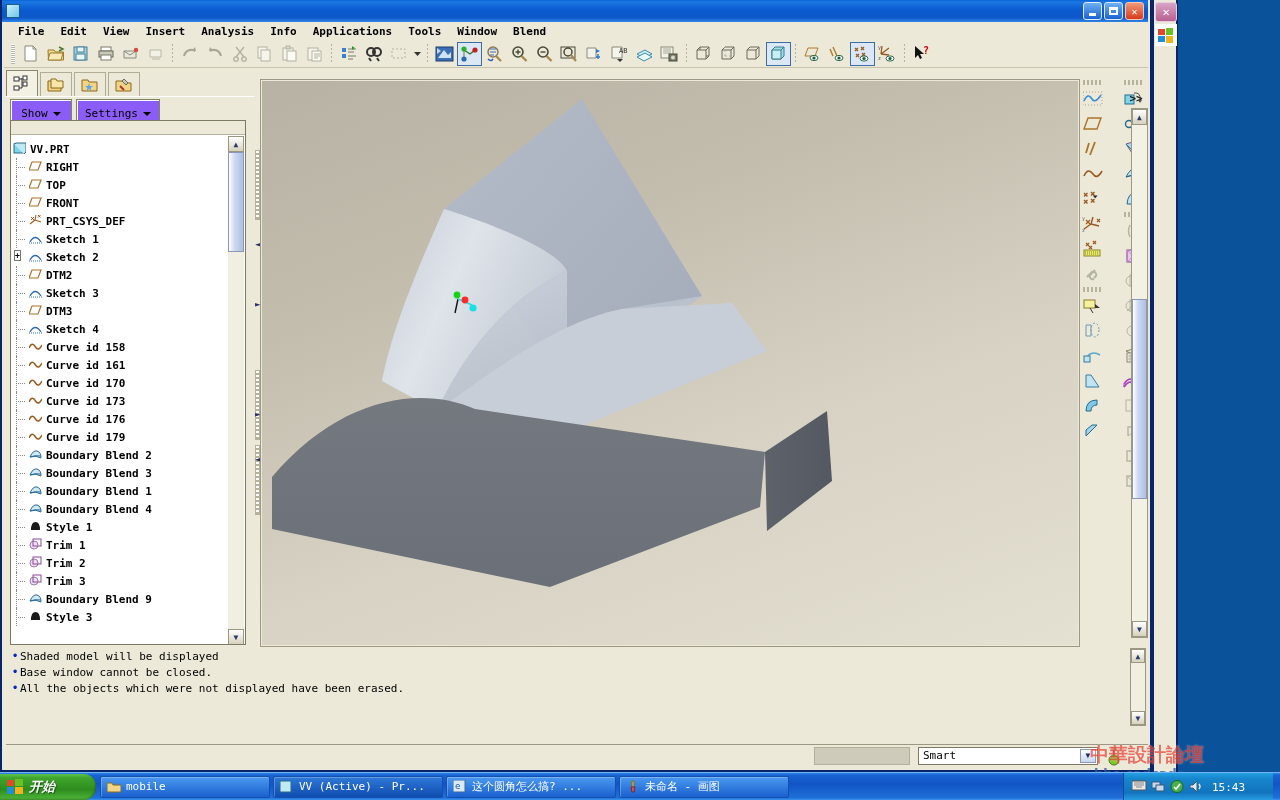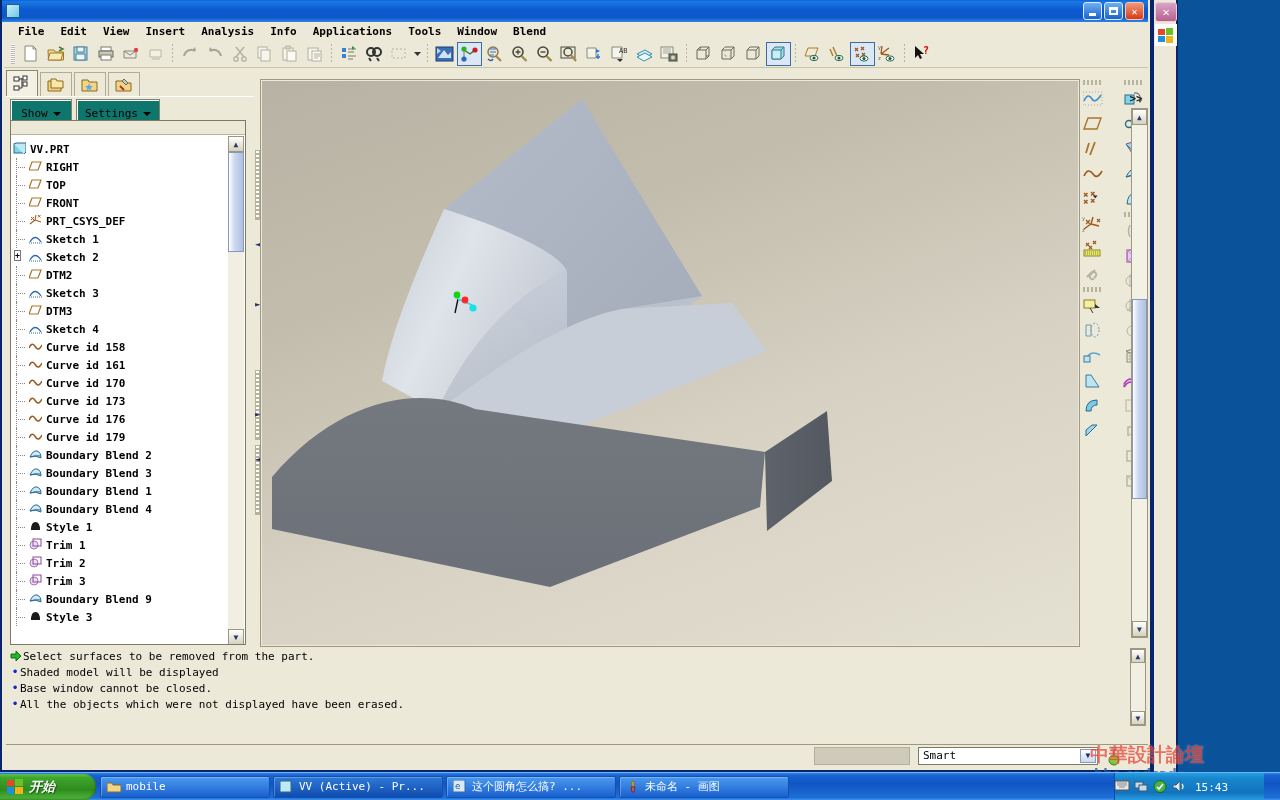--- a/index.html
+++ b/index.html
@@ -85,21 +85,21 @@
   #tree-panel { position:absolute; left:4px; top:70px; width:248px; height:575px; }
   #tree-tabs { position:absolute; left:0; top:0; width:248px;height:26px;
                display:flex; align-items:flex-end; }
   .ttab { width:32px;height:24px; margin-right:2px; background:#ece9d8;
           border:1px solid #b0ac96; border-bottom:none;
           display:flex;align-items:center;justify-content:center; }
   .ttab.active { background:#f3f1e4; height:26px; border-color:#8a8670; }
   #tree-btnrow { position:absolute; left:0; top:26px; width:248px;height:22px;
                  background:#ece9d8; display:flex; align-items:center; gap:4px; padding:0 4px;
                  border-top:1px solid #fff; }
-  .tbtn2 { height:30px; min-width:62px; padding:0 8px; background:#0f766e;
+  .tbtn2 { height:30px; min-width:62px; padding:0 8px; background:#8b5cf6;
            border:1px solid #848264; box-shadow: inset 1px 1px 0 #fff;
            font-size:11px; display:flex;align-items:center;justify-content:center;gap:5px;
            font-family:"DejaVu Sans Mono","Liberation Mono",monospace;margin-top:12px; }
   .caret { width:0;height:0;border-left:4px solid transparent;border-right:4px solid transparent;
            border-top:4px solid #000; }
   #tree-box { position:absolute; left:4px; top:50px; width:236px;height:525px;
               background:#fff; border:1px solid #7c7a63; overflow:hidden; }
   #tree-head { height:14px; background:#ece9d8; border-bottom:1px solid #b7b39d; }
   #tree-list { position:absolute; left:0; top:15px; width:218px; height:508px;
                overflow:hidden; padding:4px 0 0 2px; }
@@ -188,23 +188,23 @@
   #startbtn .lbl { color:#fff; font-weight:bold; font-style:italic; font-size:13px;
                    text-shadow:1px 1px 1px rgba(0,0,0,.45);
                    font-family:"DejaVu Sans","Liberation Sans",sans-serif; }
   .tsk { height:22px; width:170px; margin-right:3px; display:flex; align-items:center; gap:5px;
          padding:0 6px; color:#fff; font-size:11px; border-radius:2px;
          background:linear-gradient(180deg,#4b9af0,#1a60cf);
          border:1px solid #1450ad; box-shadow: inset 1px 1px 0 rgba(255,255,255,.25);
          font-family:"DejaVu Sans Mono","Liberation Mono",monospace; white-space:nowrap; overflow:hidden;}
   .tsk.act { background:linear-gradient(180deg,#2f7ad8,#0f4cb0); }
   .tsk .ti { width:14px;height:14px;flex:0 0 14px; }
-  #tray { position:absolute; right:16px; top:0; width:150px; height:28px;
+  #tray { position:absolute; right:7px; top:0; width:150px; height:28px;
           background:linear-gradient(180deg,#24a0e2 0%,#1786cc 20%,#1173bd 70%,#2ba2e6 100%);
-          border-left:1px solid #0a4d9e; display:flex; align-items:center; gap:5px; padding-left:0; }
+          border-left:1px solid #0a4d9e; display:flex; align-items:center; gap:5px; padding-left:8px; }
   #tray .tri { width:14px;height:14px; }
   #tray .clock { color:#fff; font-size:11px; margin-left:4px;
                  font-family:"DejaVu Sans Mono","Liberation Mono",monospace;}
 </style>
 </head>
 <body>
 
 <div id="desktop">
 
   <div id="outer-frame">
@@ -1048,28 +1048,20 @@
     <div id="expander">&gt;&gt;</div>
 
     <div style="position:absolute;left:1129px;top:108px;width:17px;height:530px;background:#f3f1e4;border:1px solid #9c9884;">
       <div class="sb-arrow" style="width:15px;">▲</div>
       <div class="sb-thumb" style="top:190px;height:200px;width:15px;"></div>
       <div class="sb-arrow" style="width:15px;position:absolute;bottom:0;left:0;">▼</div>
     </div>
 
     <div id="msgbox">
       <div class="mline">
-        <span class="arrowg">
-          <svg width="12" height="10">
-              <path d="M1 3 h5 v-3 l5 5 -5 5 v-3 h-5 z" fill="#2ab02a" stroke="#137013"></path>
-            </svg>
-        </span>
-        <span>Select surfaces to be removed from the part.</span>
-      </div>
-      <div class="mline">
         <span class="bullet">•</span>
         <span>Shaded model will be displayed</span>
       </div>
       <div class="mline">
         <span class="bullet">•</span>
         <span>Base window cannot be closed.</span>
       </div>
       <div class="mline">
         <span class="bullet">•</span>
         <span>All the objects which were not displayed have been erased.</span>

